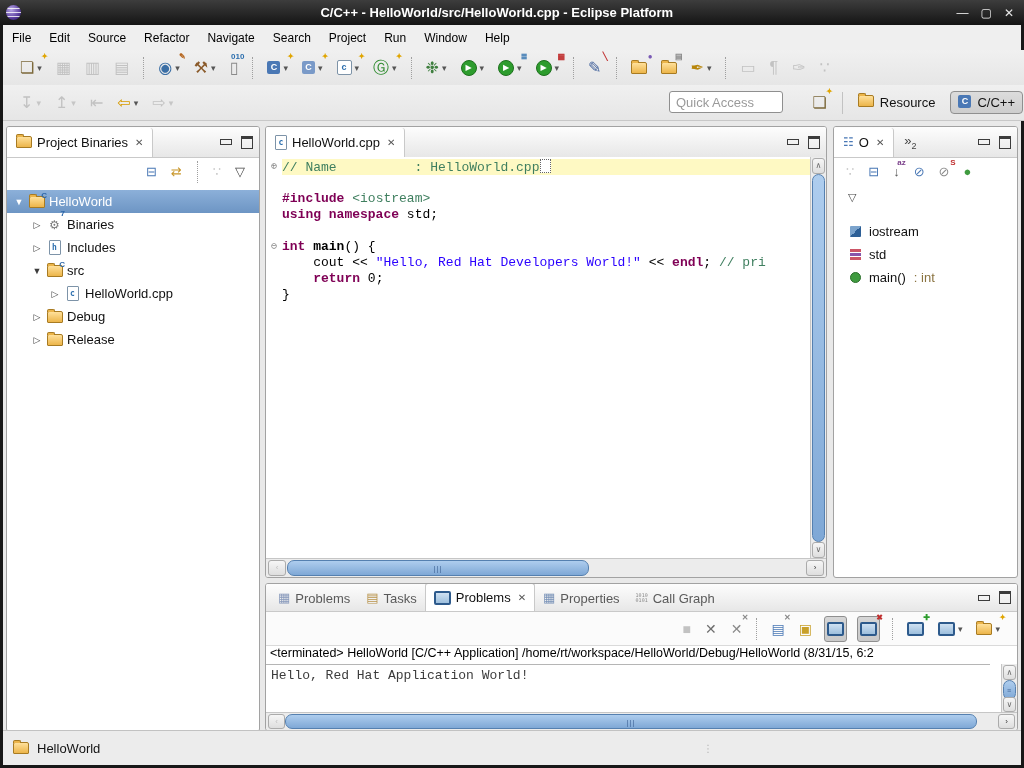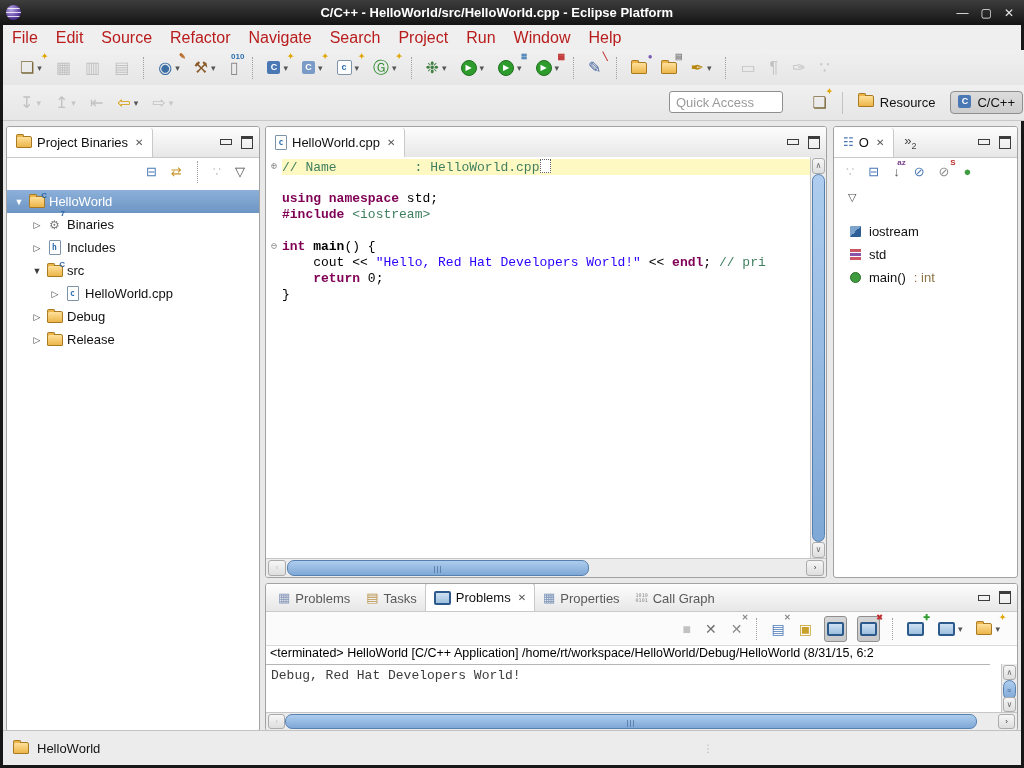--- a/index.html
+++ b/index.html
@@ -11,21 +11,21 @@
     background:linear-gradient(#3d3d3d,#141414);display:flex;align-items:center;}
   .app-icon{width:15px;height:15px;border-radius:50%;margin-left:6px;
     background:repeating-linear-gradient(0deg,rgba(255,255,255,0) 0 3px,rgba(255,255,255,.8) 3px 4px),
     radial-gradient(circle at 35% 30%,#b9a8e8,#5b3f9e 60%,#241058);}
   .title{flex:1;text-align:center;color:#fff;font-weight:bold;font-size:13px;padding-left:16px;}
   .winctrl{display:flex;gap:12px;margin-right:10px;color:#e6e6e6;font-size:12px;}
   .winctrl span{cursor:default;line-height:14px;}
   
   .menubar{position:absolute;left:3px;top:25px;width:1018px;height:25px;background:#efefef;
     display:flex;align-items:center;border-bottom:1px solid #d9d9d9;}
-  .mitem{padding:0 9px;font-size:16px;color:#b91c1c;}
+  .mitem{padding:0 9px;font-size:12px;color:#000000;}
   
   .toolbar{position:absolute;left:3px;width:1018px;background:linear-gradient(#f0f0f0,#e6e6e6);
     display:flex;align-items:center;}
   .t1{top:50px;height:35px;border-bottom:1px solid #d2d2d2;padding-left:10px;}
   .t2{top:85px;height:35px;border-bottom:1px solid #c8c8c8;padding-left:10px;}
   .tbtn{display:inline-flex;align-items:center;position:relative;height:24px;padding:0 2px;margin:0 5px;}
   .tbtn.pressed{background:linear-gradient(#d6d6d6,#c9c9c9);border:1px solid #8f8f8f;border-radius:3px;}
   .gly{font-size:16px;line-height:22px;}
   .dis .gly{color:#c2c2c2 !important;}
   .badge{position:absolute;top:-3px;right:-4px;font-size:8px;font-weight:bold;line-height:8px;}
@@ -379,22 +379,22 @@
       </span>
       <span class="mmwrap">
         <span class="icmin"></span>
         <span class="icmax"></span>
       </span>
     </div>
     <div class="ed-body">
       <div id="code-lines" style="position:absolute;left:0;top:2px;right:15px;overflow:hidden;">
           <div class="cl"><span class="fm">⊕</span><span class="ct hl"><span class="tk-cmt">// Name          : HelloWorld.cpp</span><span class="tk-box"></span></span></div>
           <div class="cl"><span class="fm"></span><span class="ct"></span></div>
+          <div class="cl"><span class="fm"></span><span class="ct"><span class="tk-kw">#include</span><span class="tk-pln"> </span><span class="tk-cmt">&lt;iostream&gt;</span></span></div>
           <div class="cl"><span class="fm"></span><span class="ct"><span class="tk-kw">using namespace</span><span class="tk-pln"> std;</span></span></div>
-          <div class="cl"><span class="fm"></span><span class="ct"><span class="tk-kw">#include</span><span class="tk-pln"> </span><span class="tk-cmt">&lt;iostream&gt;</span></span></div>
           <div class="cl"><span class="fm"></span><span class="ct"></span></div>
           <div class="cl"><span class="fm">⊖</span><span class="ct"><span class="tk-kw">int</span><span class="tk-pln"> </span><span class="tk-bold">main</span><span class="tk-pln">() {</span></span></div>
           <div class="cl"><span class="fm"></span><span class="ct"><span class="tk-pln">    cout &lt;&lt; </span><span class="tk-str">"Hello, Red Hat Developers World!"</span><span class="tk-pln"> &lt;&lt; </span><span class="tk-kw">endl</span><span class="tk-pln">; </span><span class="tk-cmt">// pri</span></span></div>
           <div class="cl"><span class="fm"></span><span class="ct"><span class="tk-pln">    </span><span class="tk-kw">return</span><span class="tk-pln"> 0;</span></span></div>
           <div class="cl"><span class="fm"></span><span class="ct"><span class="tk-pln">}</span></span></div>
         </div>
       <div class="sb-v" style="right:0;top:0;bottom:0;">
         <span class="sb-btn" style="top:1px;left:1px;right:1px;height:14px;line-height:14px;">∧</span>
         <span class="sb-thumb" style="top:17px;left:1px;right:1px;bottom:17px;"></span>
         <span class="sb-btn" style="bottom:1px;left:1px;right:1px;height:14px;line-height:14px;">∨</span>
@@ -532,21 +532,21 @@
           <span class="mico"></span>
           <span class="dda">▾</span>
         </span>
         <span class="tbtn">
           <span class="fico"></span>
           <span class="badge" style="color: rgb(224, 165, 0);">✦</span>
           <span class="dda">▾</span>
         </span>
       </div>
     <div class="con-status">&lt;terminated&gt; HelloWorld [C/C++ Application] /home/rt/workspace/HelloWorld/Debug/HelloWorld (8/31/15, 6:2</div>
-    <div class="con-out">Debug, Red Hat Developers World!</div>
+    <div class="con-out">Hello, Red Hat Application World!</div>
     <div class="sb-v" style="top:80px;bottom:17px;">
       <span class="sb-btn" style="top:1px;left:1px;right:1px;height:13px;line-height:13px;">∧</span>
       <span class="sb-thumb" style="top:16px;left:1px;right:1px;height:18px;">
           <span class="grip" style="font-size:7px;">≡</span>
         </span>
       <span class="sb-btn" style="bottom:1px;left:1px;right:1px;height:13px;line-height:13px;">∨</span>
     </div>
     <div class="sb-h" style="height:17px;">
       <span class="sb-btn" style="left:2px;top:1px;bottom:1px;width:15px;line-height:13px;color:#c0c0c0;">‹</span>
       <span class="sb-thumb" style="left:19px;top:1px;bottom:1px;right:40px;">

